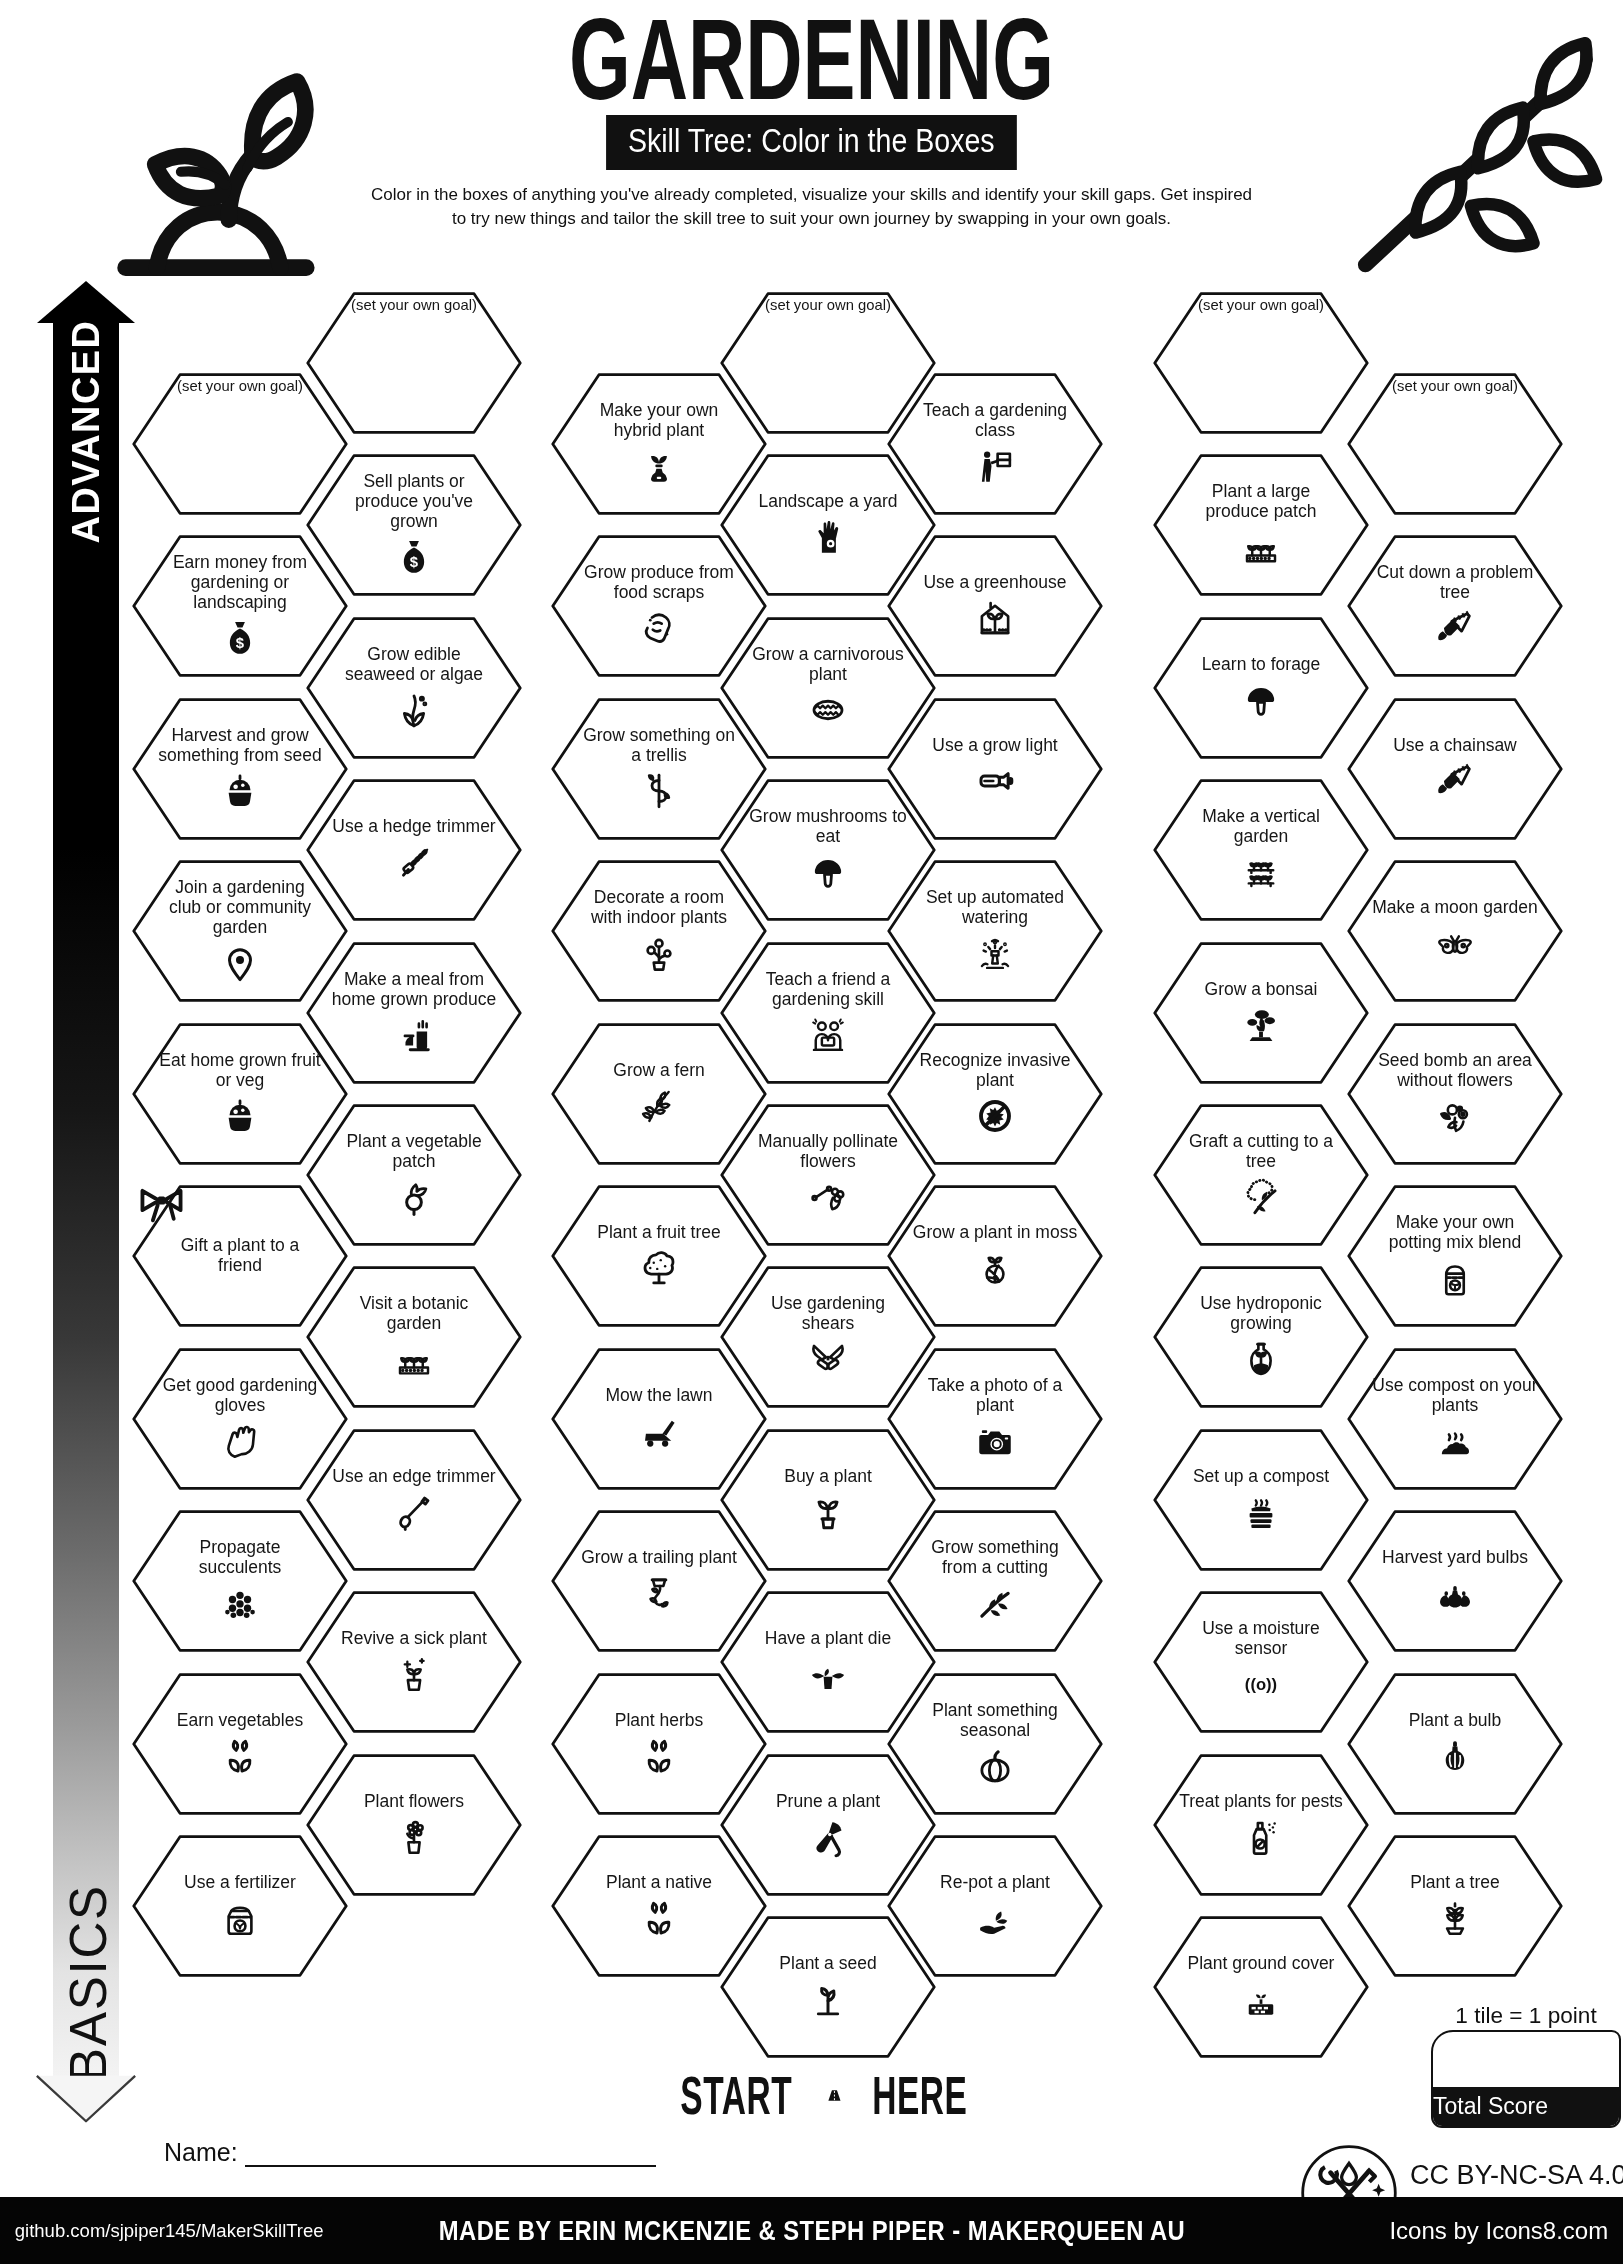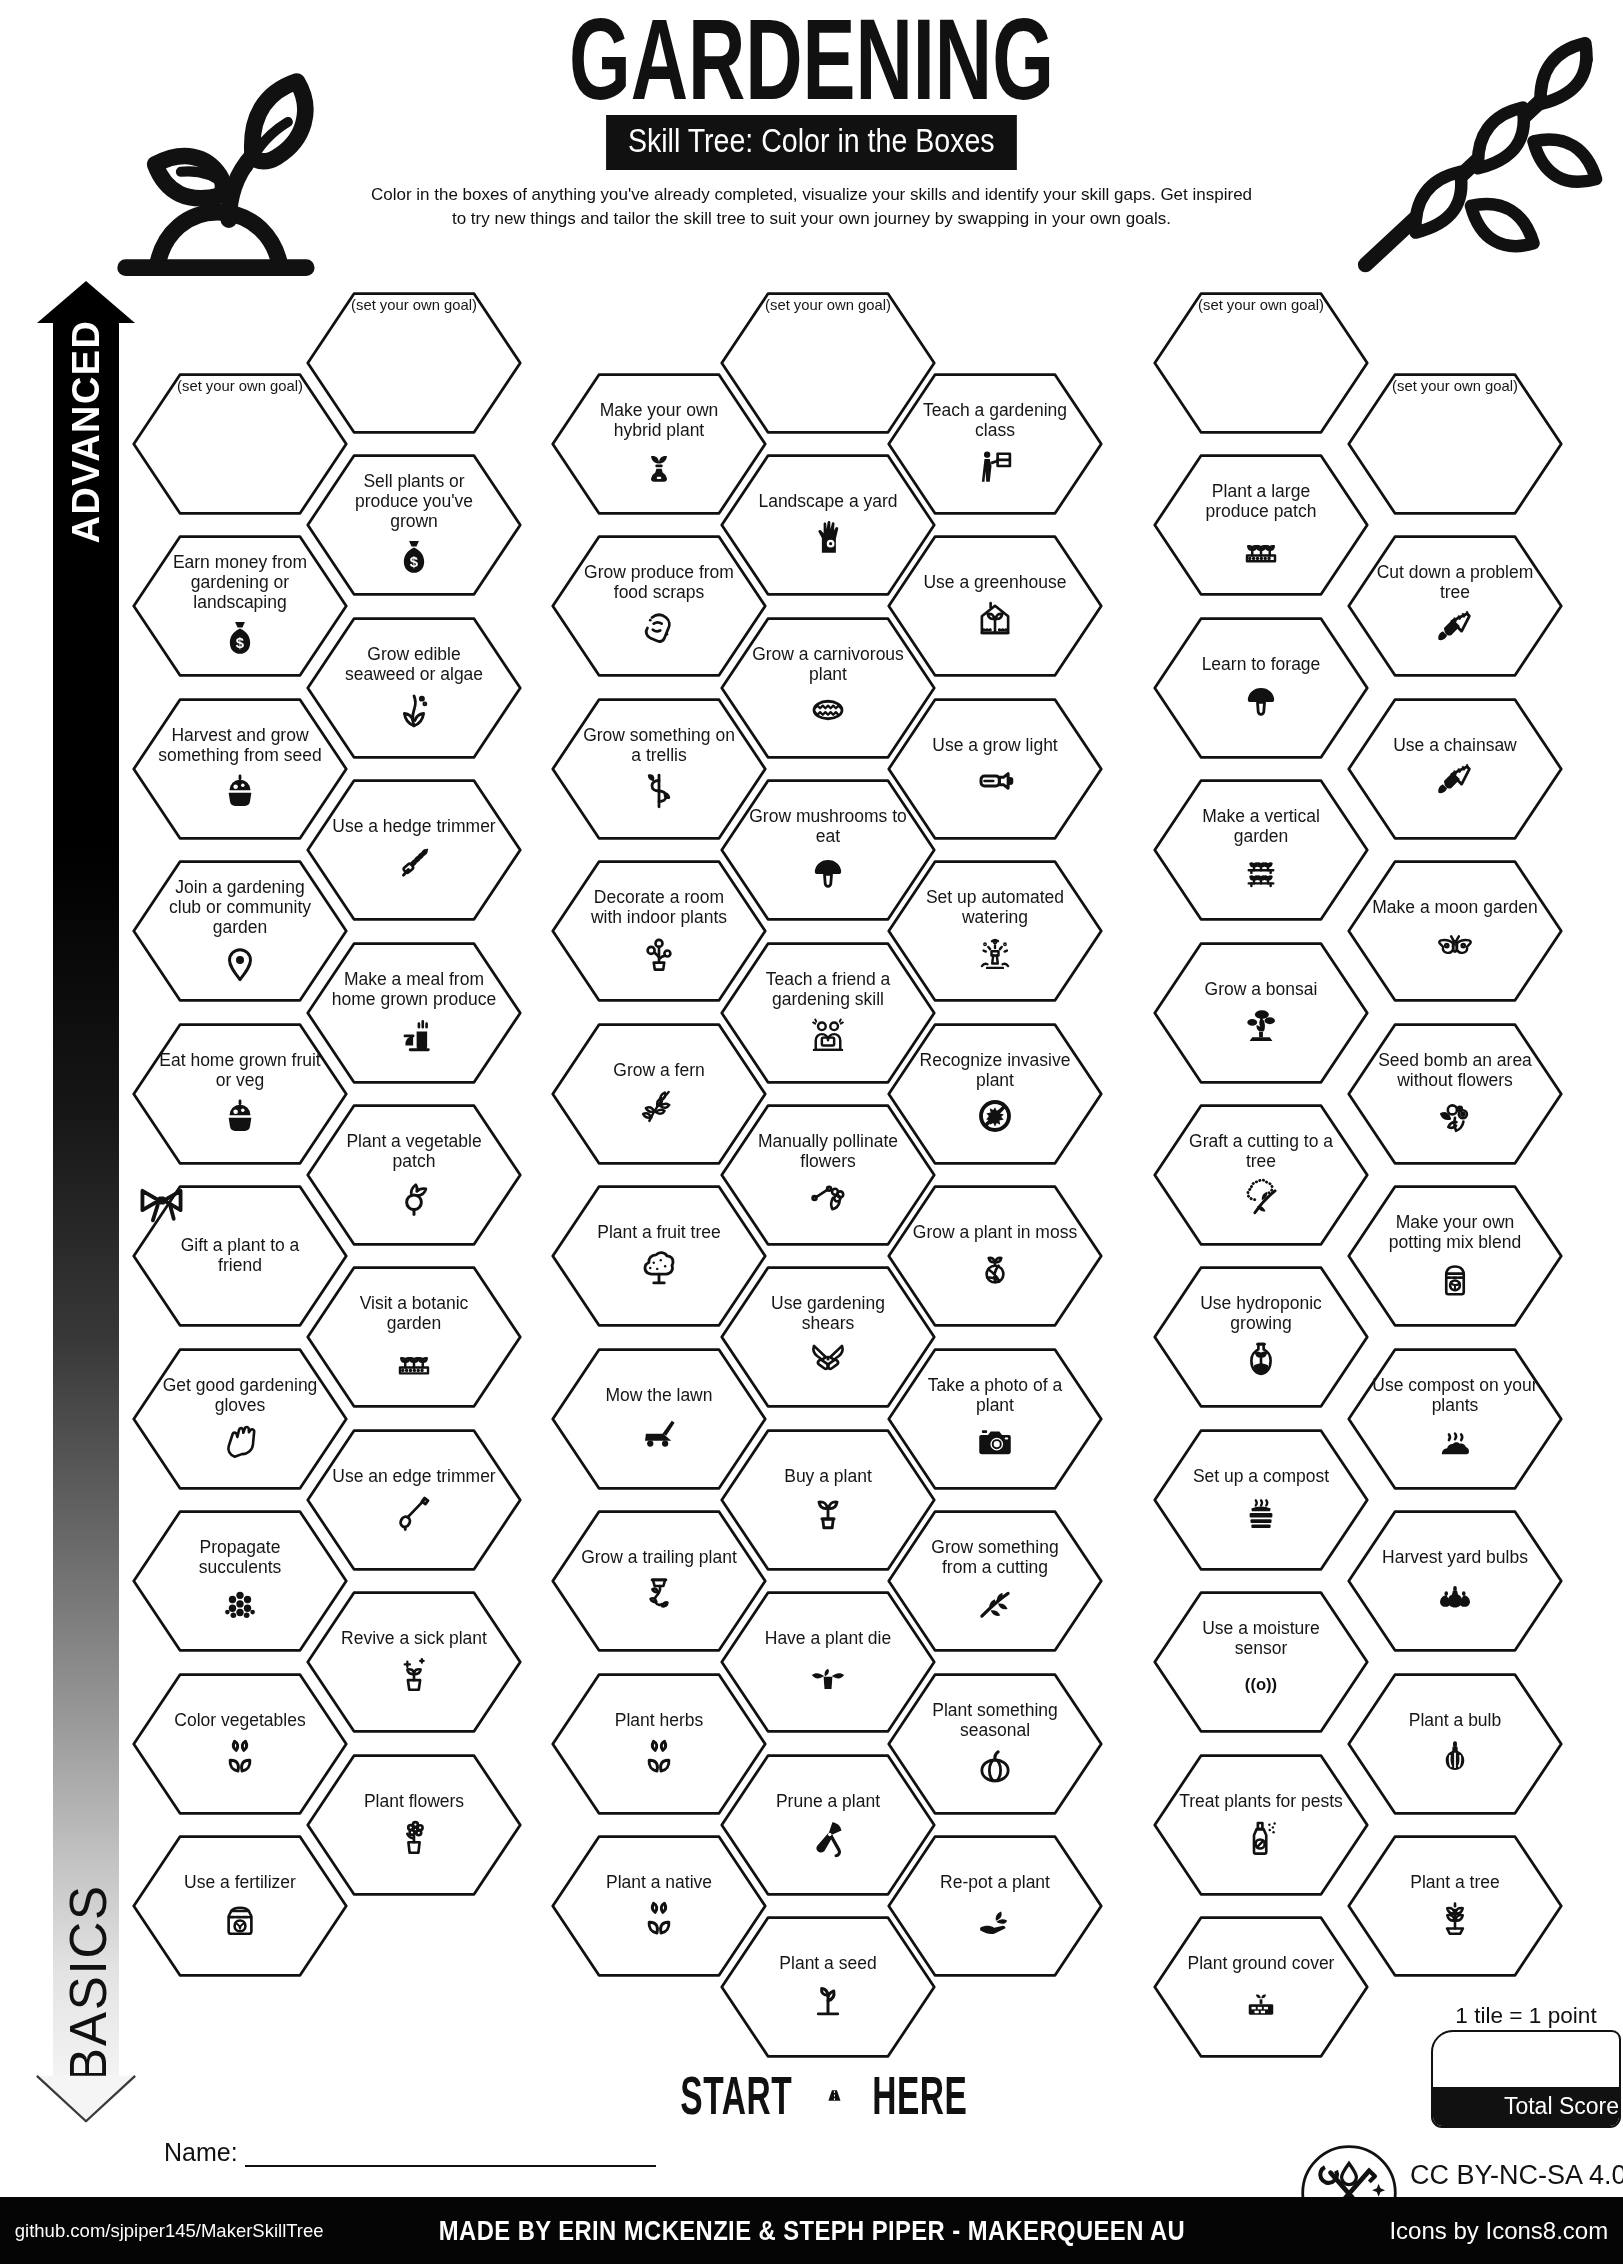--- a/index.html
+++ b/index.html
@@ -42,21 +42,21 @@
   .start-row{position:absolute;left:646px;top:2064px;width:351px;display:flex;
      align-items:center;justify-content:center;gap:2px}
   .start-word{display:inline-block;font-size:54px;font-weight:800;transform:scaleX(.62);letter-spacing:0.9px}
   .name-row{position:absolute;left:164px;top:2138px;display:flex;align-items:flex-end}
   .name-label{font-size:25px}
   .name-line{display:inline-block;width:411px;height:24px;border-bottom:2.3px solid #111;margin-left:7.4px}
   .score-note{position:absolute;left:1430px;top:2003px;width:192px;text-align:center;font-size:22.6px}
   .score-box{position:absolute;left:1431px;top:2030px;width:190px;height:98px;background:#fff;
      border:2.3px solid #111;border-radius:22px 9.2px 11px 11px;display:flex;flex-direction:column;overflow:hidden}
   .score-value{flex:1}
-  .score-bar{background:#111;color:#fff;text-align:right;font-size:23px;line-height:39px;height:39px}
+  .score-bar{background:#111;color:#fff;text-align:left;font-size:23px;line-height:39px;height:39px}
   .cc-row{position:absolute;left:1299px;top:2143px}
   .cc-text{position:absolute;left:1410px;top:2160px;font-size:27px;white-space:nowrap}
   .footer{position:absolute;left:0;right:0;top:2197px;height:68px;background:#050505;color:#fff}
   .footer span{position:absolute;top:50%;transform:translateY(-50%);white-space:nowrap}
   .footer .f-left{left:14.8px;font-size:18.5px}
   .footer .f-center{left:50%;transform:translate(-50%,-50%) scaleX(.85);font-size:28px;font-weight:700;letter-spacing:0.5px}
   .footer .f-right{right:14.8px;font-size:24px}
 </style>
 </head>
 <body>
@@ -226,21 +226,21 @@
             </g>
           </svg>
         </span>
       </div>
     </div>
     <div class="hex" style="left: 131px; top: 1671px;">
       <svg class="hex-outline" viewBox="0 0 236 158" preserveAspectRatio="none">
         <polygon points="3,79 53,4 183,4 233,79 183,154 53,154"></polygon>
       </svg>
       <div class="hex-content">
-        <div class="hex-label">Color vegetables</div>
+        <div class="hex-label">Earn vegetables</div>
         <span class="hex-icon">
           <svg viewBox="0 0 24 24">
             <g stroke="#111" fill="none" stroke-linecap="round" stroke-linejoin="round" stroke-width="1.7">
               <path d="M9.8 8.8C8.2 7.6 7.8 5.6 8.9 3.6c1.9 1 2.5 3 .9 5.2z"></path>
               <path d="M14.2 8.8c1.6-1.2 2-3.2.9-5.2-1.9 1-2.5 3-.9 5.2z"></path>
               <path d="M10.8 20.6c-3-.6-4.8-3-4.4-6.2 3.2-.3 5.5 1.7 4.4 6.2z"></path>
               <path d="M13.2 20.6c3-.6 4.8-3 4.4-6.2-3.2-.3-5.5 1.7-4.4 6.2z"></path>
             </g>
           </svg>
         </span>

